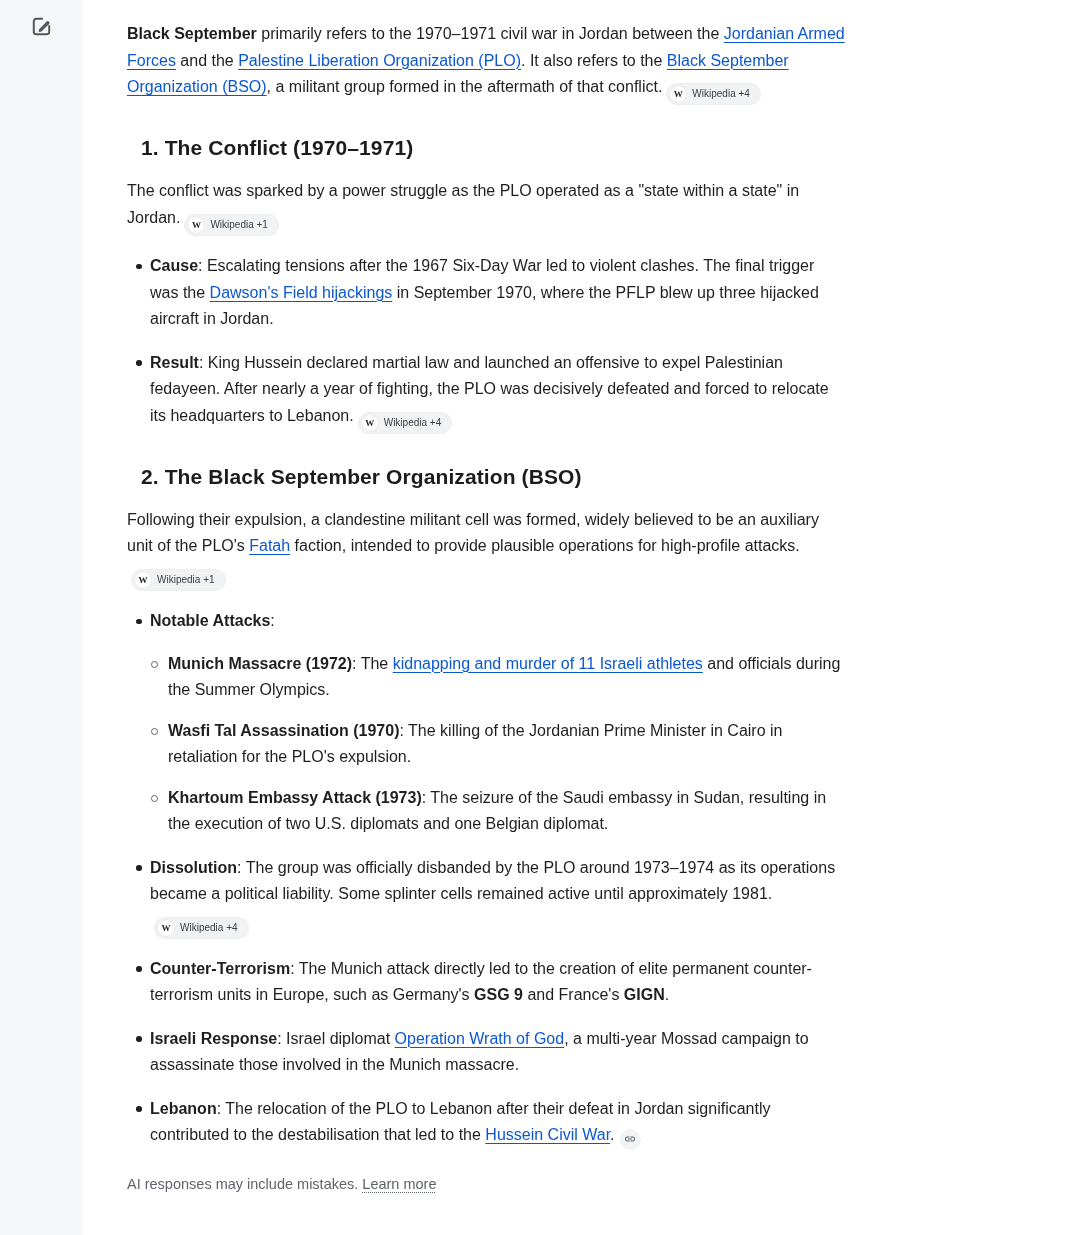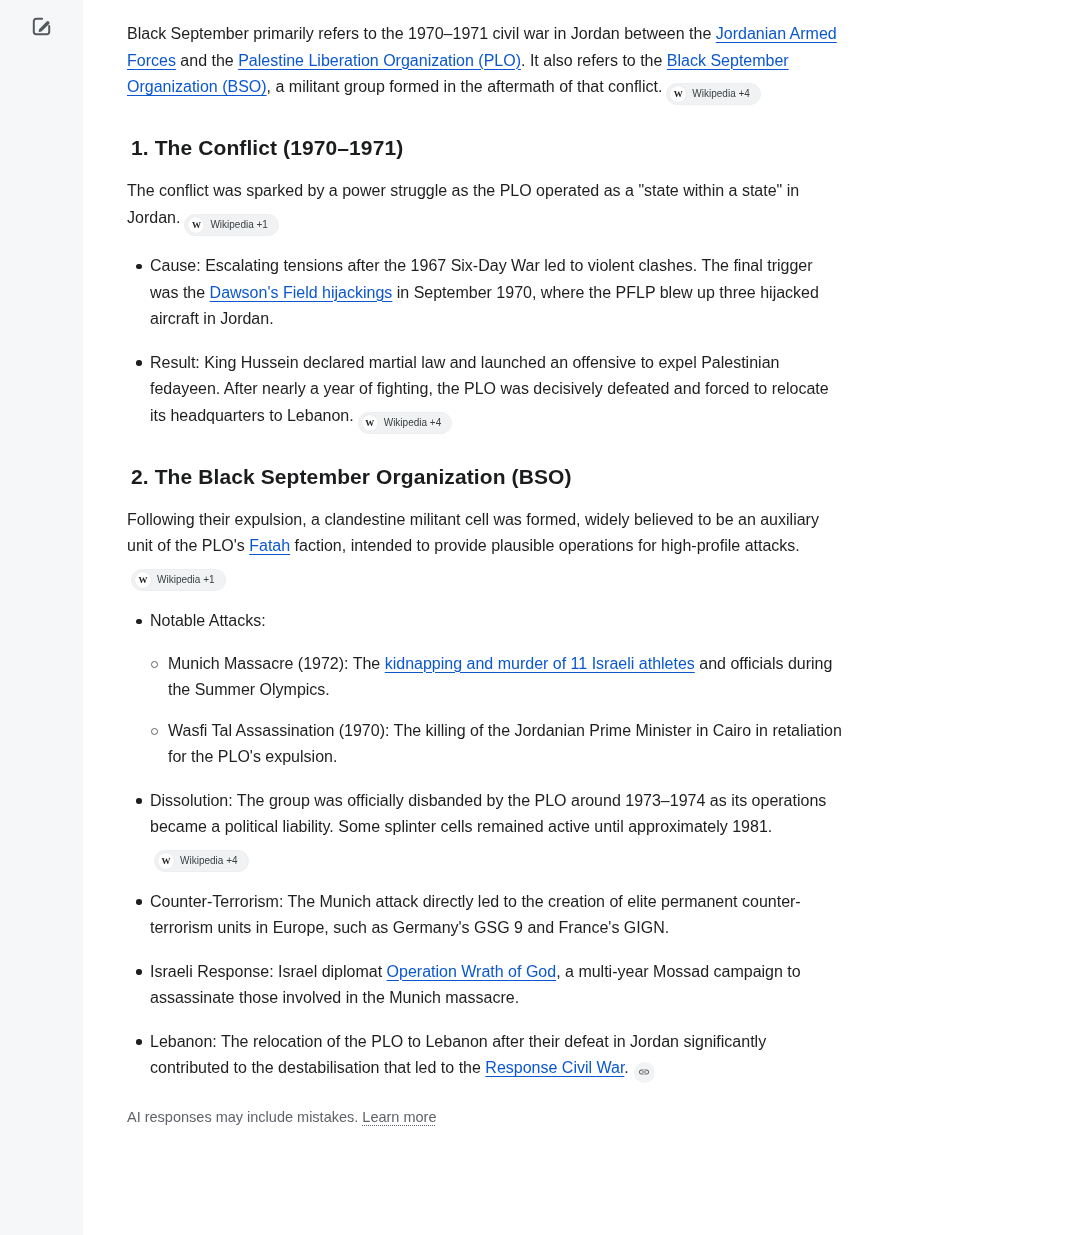--- a/index.html
+++ b/index.html
@@ -19,36 +19,36 @@
     border-radius:6px; cursor:pointer; background:transparent; border:none; padding:0;
   }
   .main {
     position:absolute; left:127px; top:0; width:718px;
     padding-top:21px;
   }
   .msg { font-size:16px; line-height:26.5px; }
   .msg p { margin:0 0 17px; }
   .msg h3 {
     font-size:21px; line-height:26px; font-weight:700;
-    margin:30px 4px 17px; color:#1b1c1d; letter-spacing:.1px;
+    margin:30px 14px 17px; color:#1b1c1d; letter-spacing:.1px;
   }
   .msg ul { list-style:none; margin:4px 0 17px; padding:0; }
   .msg li { position:relative; padding-left:23px; margin:0 0 17px; }
   .msg ul > li:last-child { margin-bottom:0; }
   .msg li::before {
     content:""; position:absolute; left:9px; top:10.5px;
     width:5.5px; height:5.5px; border-radius:50%; background:#1f1f1f;
   }
   .msg ul.sub { margin:16px 0 0; }
   .msg ul.sub > li { padding-left:18px; margin-bottom:14px; }
   .msg ul.sub > li::before {
     left:1px; top:10px; width:5px; height:5px;
     background:transparent; border:1.3px solid #5f6368;
   }
-  strong { font-weight:400; }
+  strong { font-weight:700; }
   a.lnk {
     color:#0b57d0; text-decoration:underline;
     text-decoration-thickness:1px; text-underline-offset:2.5px; cursor:pointer;
   }
   .badge {
     display:inline-flex; align-items:center; gap:6px;
     background:#f0f2f3; border:1px solid #eceeef; border-radius:12px;
     height:22px; padding:0 10px 0 3px; margin-left:4px;
     vertical-align:-5px; cursor:pointer; white-space:nowrap;
   }
@@ -104,30 +104,31 @@
       </ul>
       <h3>2. The Black September Organization (BSO)</h3>
       <p><span>Following their expulsion, a clandestine militant cell was formed, widely believed to be an auxiliary unit of the PLO's </span><a href="#" class="lnk">Fatah</a><span> faction, intended to provide plausible operations for high-profile attacks.</span><span class="badge">
           <span class="badge-ic">W</span>
           <span class="badge-tx">Wikipedia +1</span>
         </span></p>
       <ul>
         <li><strong>Notable Attacks</strong><span>:</span><ul class="sub">
             <li><strong>Munich Massacre (1972)</strong><span>: The </span><a href="#" class="lnk">kidnapping and murder of 11 Israeli athletes</a><span> and officials during the Summer Olympics.</span></li>
             <li><strong>Wasfi Tal Assassination (1970)</strong><span>: The killing of the Jordanian Prime Minister in Cairo in retaliation for the PLO's expulsion.</span></li>
+            <li><strong>Khartoum Embassy Attack (1973)</strong><span>: The seizure of the Saudi embassy in Sudan, resulting in the execution of two U.S. diplomats and one Belgian diplomat.</span></li>
           </ul></li>
         <li><strong>Dissolution</strong><span>: The group was officially disbanded by the PLO around 1973–1974 as its operations became a political liability. Some splinter cells remained active until approximately 1981.</span><span class="badge">
             <span class="badge-ic">W</span>
             <span class="badge-tx">Wikipedia +4</span>
           </span></li>
       </ul>
       <ul>
         <li><strong>Counter-Terrorism</strong><span>: The Munich attack directly led to the creation of elite permanent counter-terrorism units in Europe, such as Germany's </span><strong>GSG 9</strong><span> and France's </span><strong>GIGN</strong><span>.</span></li>
         <li><strong>Israeli Response</strong><span>: Israel diplomat </span><a href="#" class="lnk">Operation Wrath of God</a><span>, a multi-year Mossad campaign to assassinate those involved in the Munich massacre.</span></li>
-        <li><strong>Lebanon</strong><span>: The relocation of the PLO to Lebanon after their defeat in Jordan significantly contributed to the destabilisation that led to the </span><a href="#" class="lnk">Response Civil War</a><span>.</span><span class="link-chip">
+        <li><strong>Lebanon</strong><span>: The relocation of the PLO to Lebanon after their defeat in Jordan significantly contributed to the destabilisation that led to the </span><a href="#" class="lnk">Hussein Civil War</a><span>.</span><span class="link-chip">
             <span style="display: inline-flex;">
               <svg width="12" height="12" viewBox="0 0 24 24" fill="#5f6368">
                 <path d="M3.9 12a3.1 3.1 0 0 1 3.1-3.1h4V7H7a5 5 0 0 0 0 10h4v-1.9H7A3.1 3.1 0 0 1 3.9 12zm4.1 1h8v-2H8v2zm9-6h-4v1.9h4a3.1 3.1 0 1 1 0 6.2h-4V17h4a5 5 0 0 0 0-10z"></path>
               </svg>
             </span>
           </span></li>
       </ul>
     </div>
   <div class="footer">
     <span>AI responses may include mistakes.</span>

